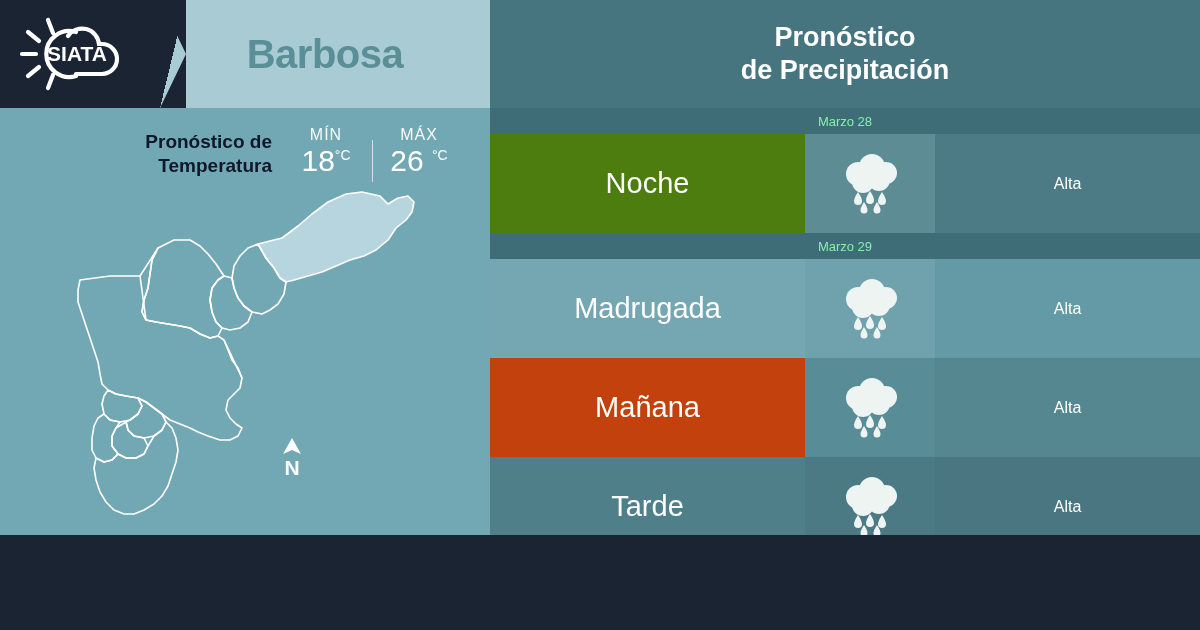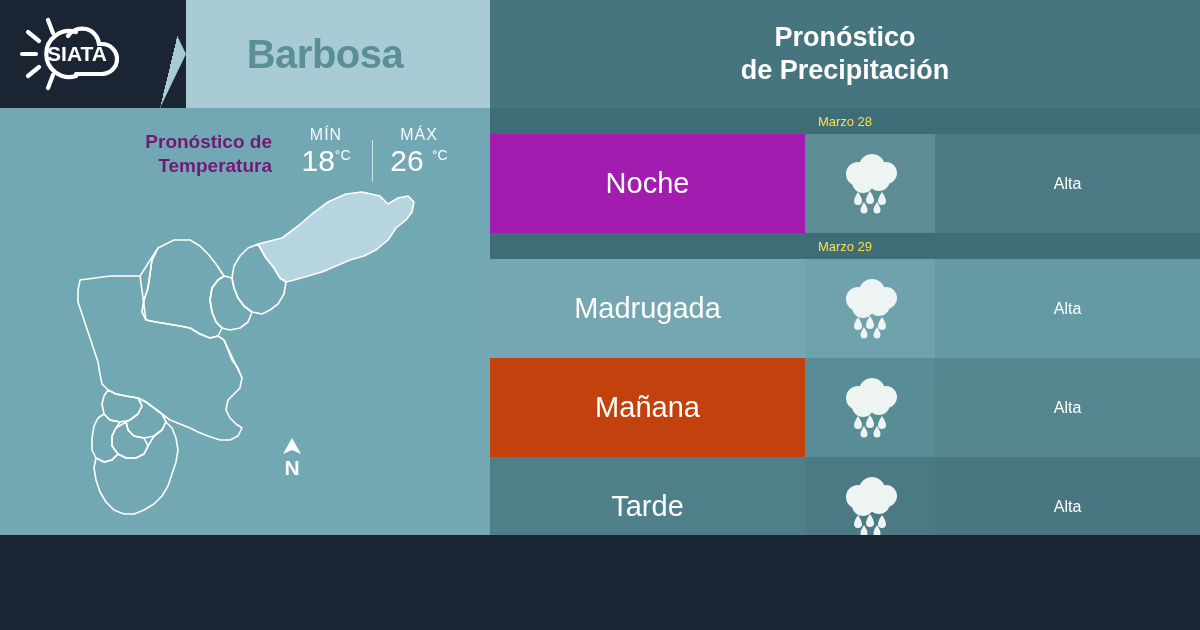--- a/index.html
+++ b/index.html
@@ -18,44 +18,44 @@
   #city-name{position:absolute;left:160px;top:0;width:330px;height:108px;display:flex;
      align-items:center;justify-content:center;font-size:40px;font-weight:bold;color:#5b8f98;
      letter-spacing:-0.5px;}
   #precip-title{position:absolute;left:490px;top:0;width:710px;height:108px;
      display:flex;flex-direction:column;align-items:center;justify-content:center;
      background:#47757f;color:#ffffff;font-size:27px;font-weight:bold;line-height:1.22;text-align:center;}
 
   
   #left-panel{position:absolute;left:0;top:108px;width:490px;height:427px;background:#72a8b4;}
   #temp-block{position:absolute;left:0;top:14px;width:490px;height:70px;}
-  #temp-title{position:absolute;left:62px;top:8px;width:210px;text-align:right;color:#701a75;
+  #temp-title{position:absolute;left:62px;top:8px;width:210px;text-align:right;color:#0f172a;
      font-size:19px;font-weight:bold;line-height:1.25;}
   #temp-values{position:absolute;left:280px;top:4px;width:185px;display:flex;align-items:flex-start;}
   .temp-col{flex:1;text-align:center;color:#ffffff;}
   .temp-lbl{font-size:16px;letter-spacing:1px;opacity:.95;}
   .temp-val{font-size:30px;line-height:1.05;margin-top:1px;}
   .temp-val sup{font-size:14px;vertical-align:super;}
   .temp-sep{width:1px;height:42px;background:rgba(255,255,255,.65);margin-top:14px;}
   #map-wrap{position:absolute;left:50px;top:80px;width:400px;height:345px;}
   #compass{position:absolute;left:277px;top:330px;width:30px;height:46px;color:#fff;
      text-align:center;font-size:21px;font-weight:bold;line-height:1;}
   #compass svg{display:block;margin:0 auto 1px;}
 
   
   #forecast{position:absolute;left:490px;top:108px;width:710px;height:427px;background:#47757f;}
   .date-band{width:710px;height:26px;display:flex;align-items:center;justify-content:center;
-     background:#3e6c77;color:#fde047;font-size:13px;}
+     background:#3e6c77;color:#86efac;font-size:13px;}
   .frow{position:relative;width:710px;height:99px;display:flex;align-items:stretch;}
   .fcell-label{width:315px;display:flex;align-items:center;justify-content:center;
      color:#fff;font-size:29px;}
   .fcell-icon{width:130px;display:flex;align-items:center;justify-content:center;}
   .fcell-prob{flex:1;display:flex;align-items:center;justify-content:center;
      color:#fff;font-size:16px;}
-  .r0 .fcell-label{background:#a21caf;} .r0 .fcell-icon{background:#5e8c95;} .r0 .fcell-prob{background:#4d7b85;}
+  .r0 .fcell-label{background:#4d7c0f;} .r0 .fcell-icon{background:#5e8c95;} .r0 .fcell-prob{background:#4d7b85;}
   .r1 .fcell-label{background:#74a7b2;} .r1 .fcell-icon{background:#6fa2ad;} .r1 .fcell-prob{background:#649aa5;}
   .r2 .fcell-label{background:#c2410c;} .r2 .fcell-icon{background:#588c96;} .r2 .fcell-prob{background:#54878f;}
   .r3 .fcell-label{background:#4f7f89;} .r3 .fcell-icon{background:#4b7a84;} .r3 .fcell-prob{background:#497680;}
 
   
   #footer{position:absolute;left:0;top:535px;width:1200px;height:95px;background:#1b2433;
      display:flex;align-items:center;}
 </style>
 </head>
 <body>

